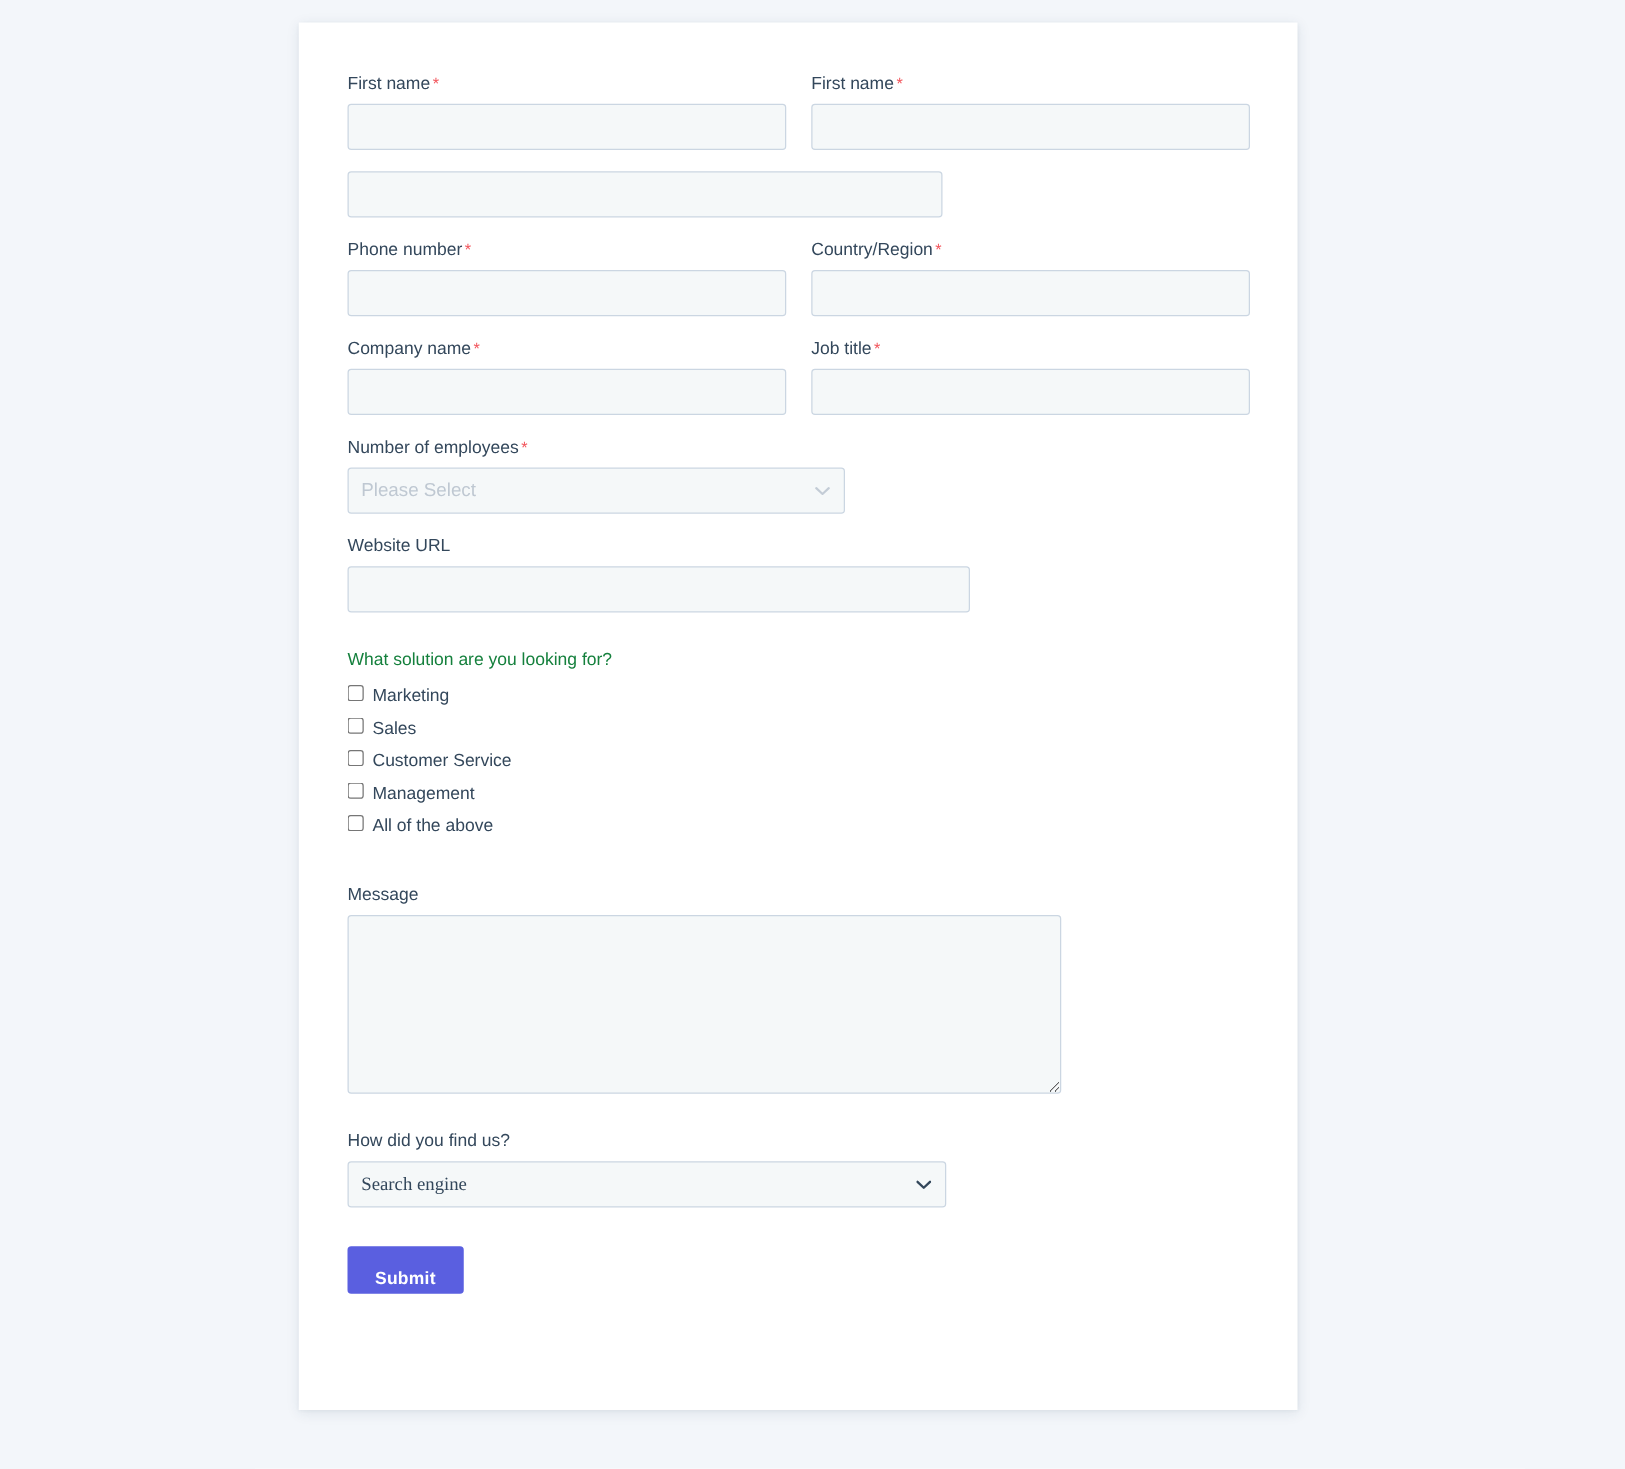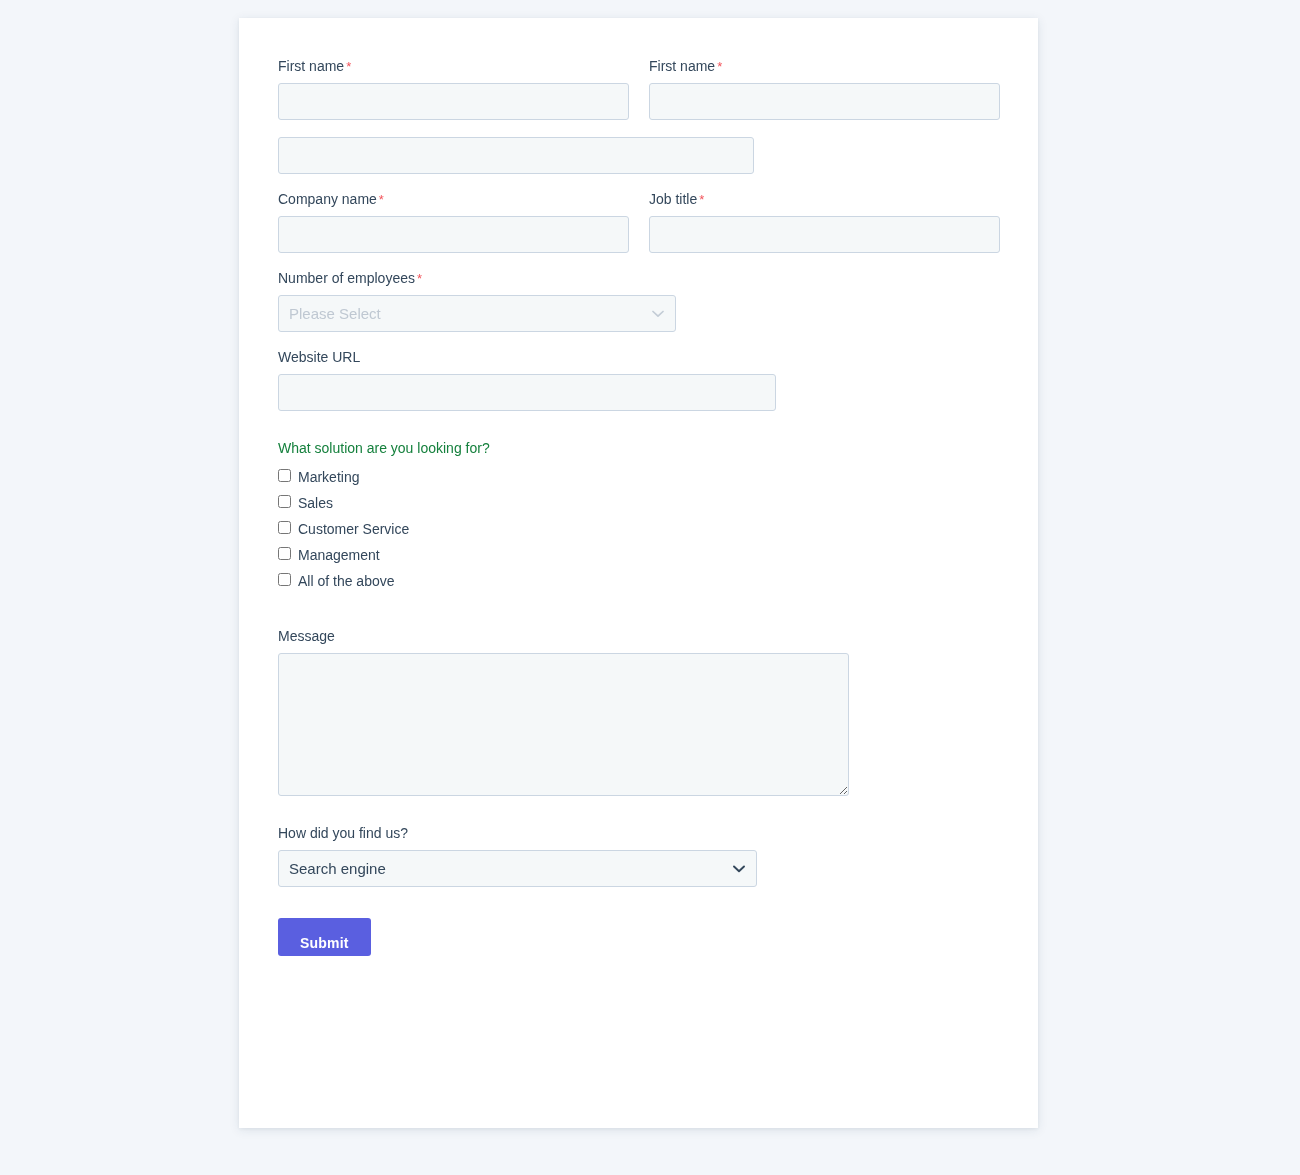--- a/index.html
+++ b/index.html
@@ -80,21 +80,21 @@
     padding: 0 10px;
     font-family: "Liberation Sans", sans-serif;
     outline: none;
   }
 
   .ctrl::placeholder { color: #b9c5d0; }
 
   .w-email { width: 476px; }
   .w-url   { width: 498px; }
   .w-emp   { width: 398px; }
-  .w-find  { width: 479px; }
+  .w-find  { width: 479px; font-family: Liberation Serif, serif; }
 
   
   .select-wrap {
     position: relative;
     display: inline-block;
   }
   select.ctrl {
     appearance: none;
     -webkit-appearance: none;
     -moz-appearance: none;
@@ -196,20 +196,34 @@
           <input class="ctrl" type="text" placeholder="" style="">
         </div>
       </div>
 
       
       <div class="field">
         <input class="ctrl w-email" type="email" placeholder="" style="">
       </div>
 
       
+      <div class="field-row">
+        <div class="field col">
+          <label class="flabel">
+            <span>Phone number</span><span class="req">*</span>
+          </label>
+          <input class="ctrl" type="tel" placeholder="" style="">
+        </div>
+        <div class="field col">
+          <label class="flabel">
+            <span>Country/Region</span><span class="req">*</span>
+          </label>
+          <input class="ctrl" type="text" placeholder="" style="">
+        </div>
+      </div>
 
       
       <div class="field-row">
         <div class="field col">
           <label class="flabel">
             <span>Company name</span><span class="req">*</span>
           </label>
           <input class="ctrl" type="text" placeholder="" style="">
         </div>
         <div class="field col">

